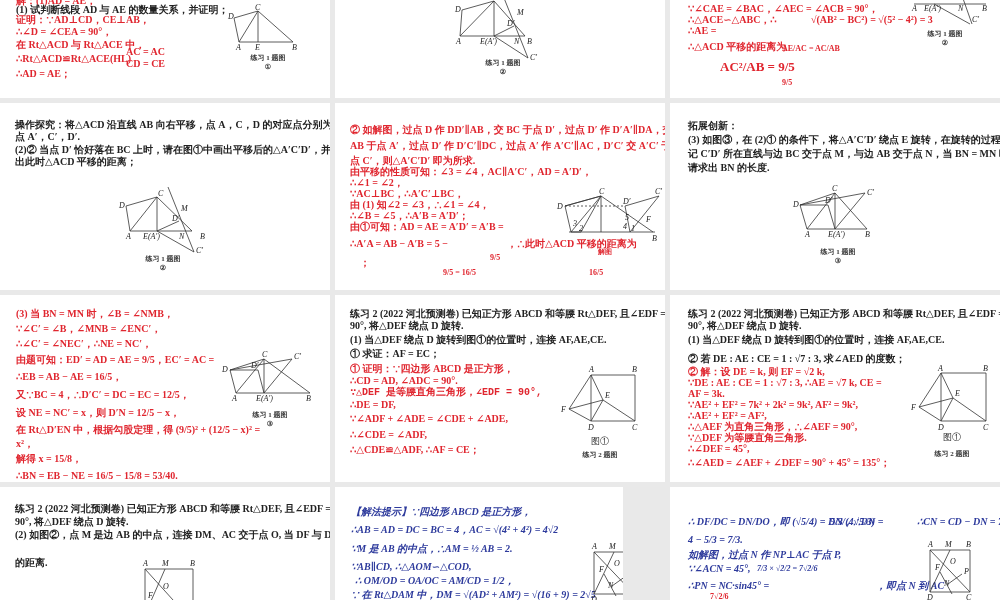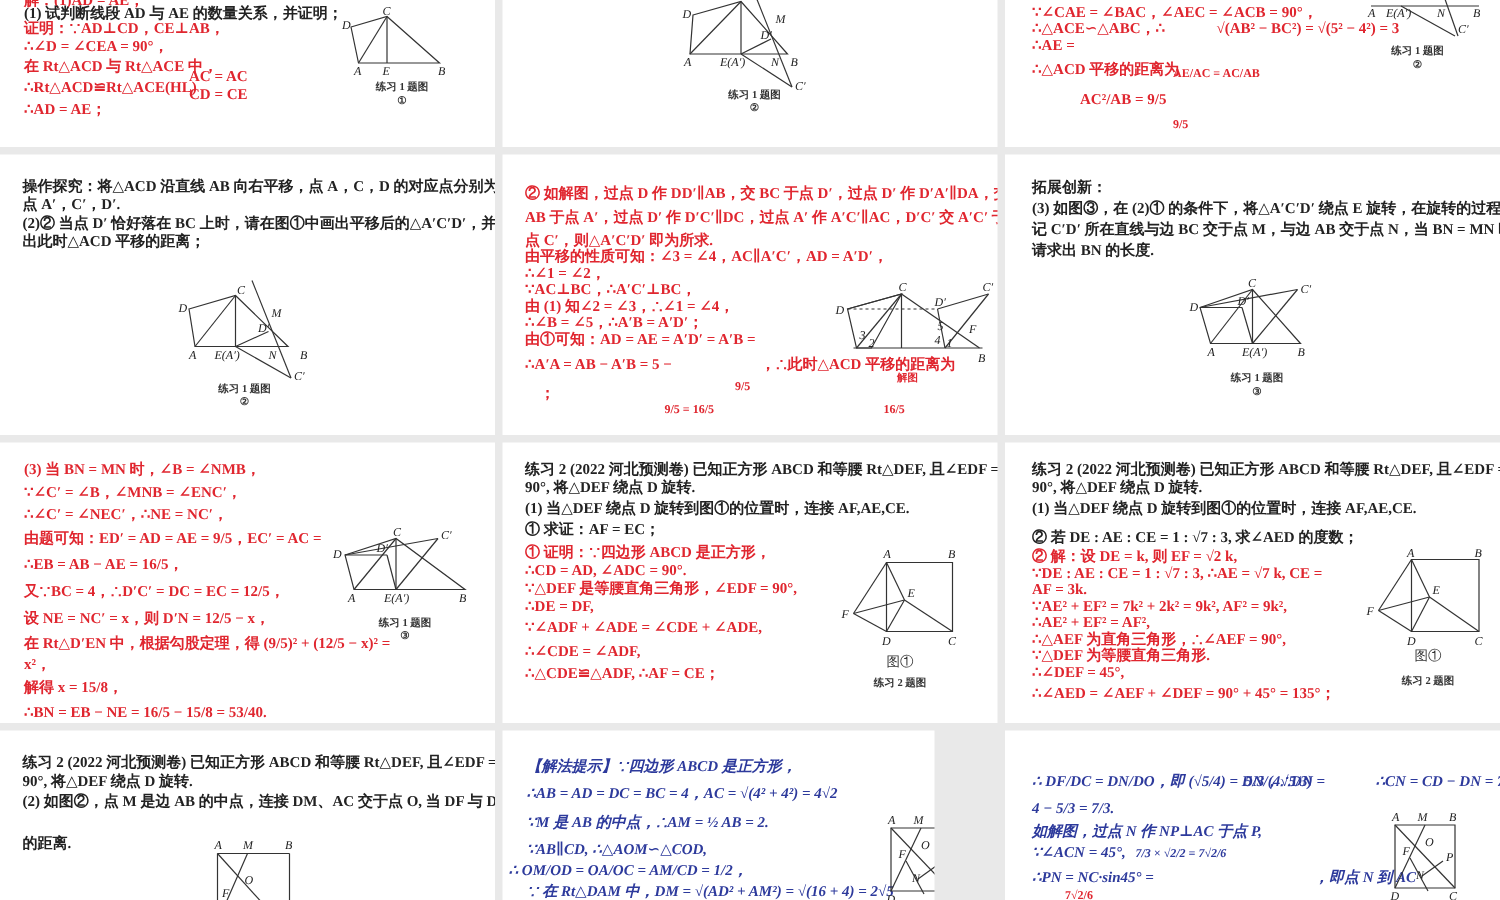--- a/index.html
+++ b/index.html
@@ -62,21 +62,21 @@
   <div class="cap" style="left:143px;top:68px;width:50px;">②</div>
 </div>
 
 <div class="tile" style="left:670px;top:0;width:330px;height:98px;">
   <div class="t red" style="left:18px;top:2px;">∵∠CAE = ∠BAC，∠AEC = ∠ACB = 90°，</div>
   <div class="t red" style="left:18px;top:13px;">∴△ACE∽△ABC，∴</div>
   <div class="t red" style="left:118px;top:13px;margin-left:23px;">√(AB² − BC²) = √(5² − 4²) = 3</div>
   <div class="t red" style="left:18px;top:24px;">∴AE =</div>
   <div class="t red" style="left:18px;top:40px;">∴△ACD 平移的距离为</div>
   <div class="t red" style="left:112px;top:42px;font-size:8px;">AE/AC = AC/AB</div>
-  <div class="t red" style="left:50px;top:60px;font-size:10px;">AC²/AB = 9/5</div>
+  <div class="t red" style="left:50px;top:60px;font-size:13px;">AC²/AB = 9/5</div>
   <div class="t red" style="left:112px;top:76px;font-size:8px;">9/5</div>
   <svg width="80" height="30" style="left:240px;top:-10px;">
     <line x1="4" y1="14" x2="76" y2="14"></line>
       <line x1="24" y1="14" x2="60" y2="34"></line>
       <line x1="50" y1="0" x2="62" y2="34"></line>
     <text x="2" y="21">A</text>
       <text x="14" y="21">E(A′)</text>
       <text x="48" y="21">N</text>
       <text x="72" y="21">B</text>
       <text x="62" y="32">C′</text>
@@ -210,21 +210,21 @@
   <div class="cap" style="left:245px;top:125px;width:50px;">③</div>
 </div>
 
 <div class="tile" style="left:335px;top:295px;width:330px;height:187px;">
   <div class="t blk" style="left:15px;top:12px;">练习 2 (2022 河北预测卷) 已知正方形 ABCD 和等腰 Rt△DEF, 且∠EDF =</div>
   <div class="t blk" style="left:15px;top:24px;">90°, 将△DEF 绕点 D 旋转.</div>
   <div class="t blk" style="left:15px;top:38px;">(1) 当△DEF 绕点 D 旋转到图①的位置时，连接 AF,AE,CE.</div>
   <div class="t blk" style="left:15px;top:52px;">① 求证：AF = EC；</div>
   <div class="t red" style="left:15px;top:67px;">① 证明：∵四边形 ABCD 是正方形，</div>
   <div class="t red" style="left:15px;top:79px;">∴CD = AD, ∠ADC = 90°.</div>
-  <div class="t red" style="left:15px;top:91px;">∵△DEF 是等腰直角三角形，∠EDF = 90°,</div>
+  <div class="t red" style="left:15px;top:91px;font-family:Liberation Mono, monospace;">∵△DEF 是等腰直角三角形，∠EDF = 90°,</div>
   <div class="t red" style="left:15px;top:103px;">∴DE = DF,</div>
   <div class="t red" style="left:15px;top:117px;">∵∠ADF + ∠ADE = ∠CDE + ∠ADE,</div>
   <div class="t red" style="left:15px;top:133px;">∴∠CDE = ∠ADF,</div>
   <div class="t red" style="left:15px;top:148px;">∴△CDE≌△ADF, ∴AF = CE；</div>
   <svg width="90" height="70" style="left:224px;top:68px;">
     <polygon points="32,12 76,12 76,58 32,58"></polygon>
     <line x1="32" y1="12" x2="10" y2="46"></line>
       <line x1="10" y1="46" x2="32" y2="58"></line>
     <line x1="32" y1="12" x2="44" y2="37"></line>
       <line x1="44" y1="37" x2="32" y2="58"></line>
@@ -291,22 +291,22 @@
       <text x="20" y="28">O</text>
       <text x="5" y="37">F</text>
   </svg>
 </div>
 
 <div class="tile" style="left:335px;top:487px;width:288px;height:113px;">
   <div class="t blue" style="left:16px;top:18px;">【解法提示】∵四边形 ABCD 是正方形，</div>
   <div class="t blue" style="left:16px;top:36px;">∴AB = AD = DC = BC = 4，AC = √(4² + 4²) = 4√2</div>
   <div class="t blue" style="left:16px;top:55px;">∵M 是 AB 的中点，∴AM = ½ AB = 2.</div>
   <div class="t blue" style="left:16px;top:73px;">∵AB∥CD, ∴△AOM∽△COD,</div>
-  <div class="t blue" style="left:4px;top:87px;">∴ OM/OD = OA/OC = AM/CD = 1/2，</div>
-  <div class="t blue" style="left:16px;top:101px;">∵ 在 Rt△DAM 中，DM = √(AD² + AM²) = √(16 + 4) = 2√5</div>
+  <div class="t blue" style="left:20px;top:87px;">∴ OM/OD = OA/OC = AM/CD = 1/2，</div>
+  <div class="t blue" style="left:16px;top:101px;">∵ 在 Rt△DAM 中，DM = √(AD² + AM²) = √(16 + 9) = 2√5</div>
   <svg width="60" height="60" style="left:255px;top:57px;">
     <polygon points="4,8 44,8 44,50 4,50"></polygon>
     <line x1="4" y1="8" x2="44" y2="50"></line>
       <line x1="24" y1="8" x2="4" y2="50"></line>
     <line x1="14" y1="30" x2="26" y2="52"></line>
       <line x1="22" y1="42" x2="36" y2="32"></line>
     <text x="2" y="5">A</text>
       <text x="19" y="5">M</text>
       <text x="40" y="5">B</text>
       <text x="24" y="22">O</text>

